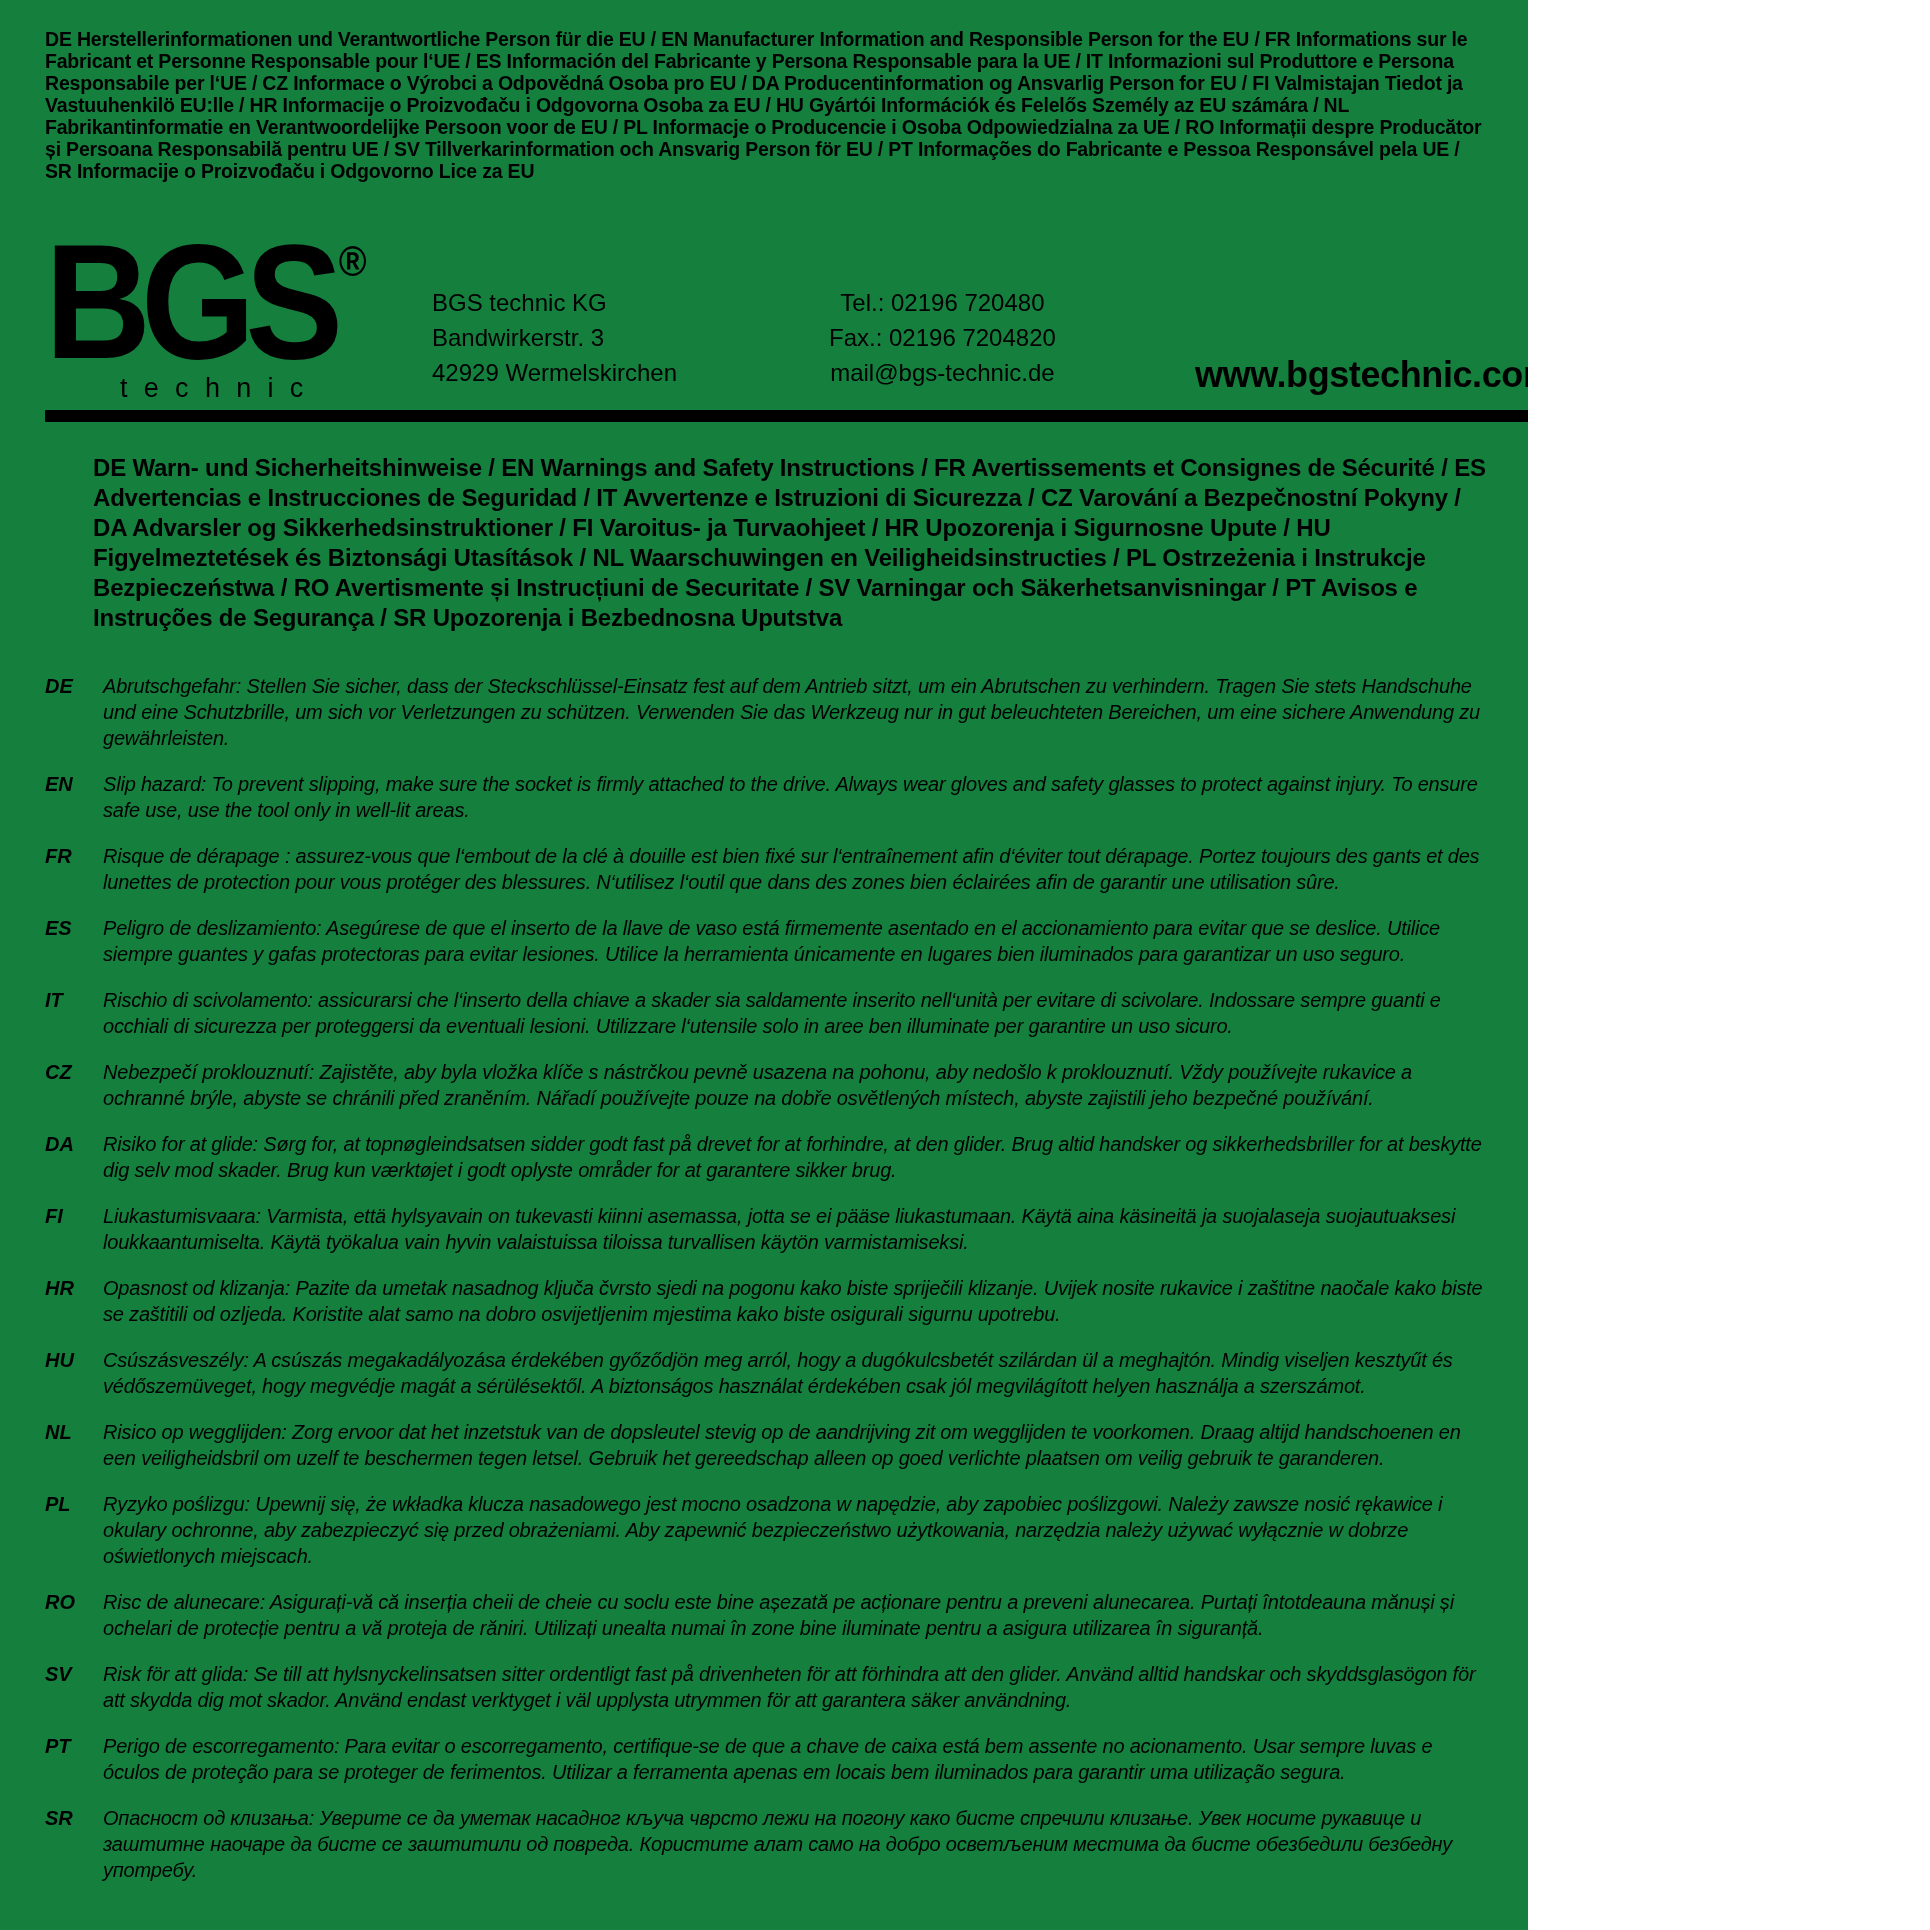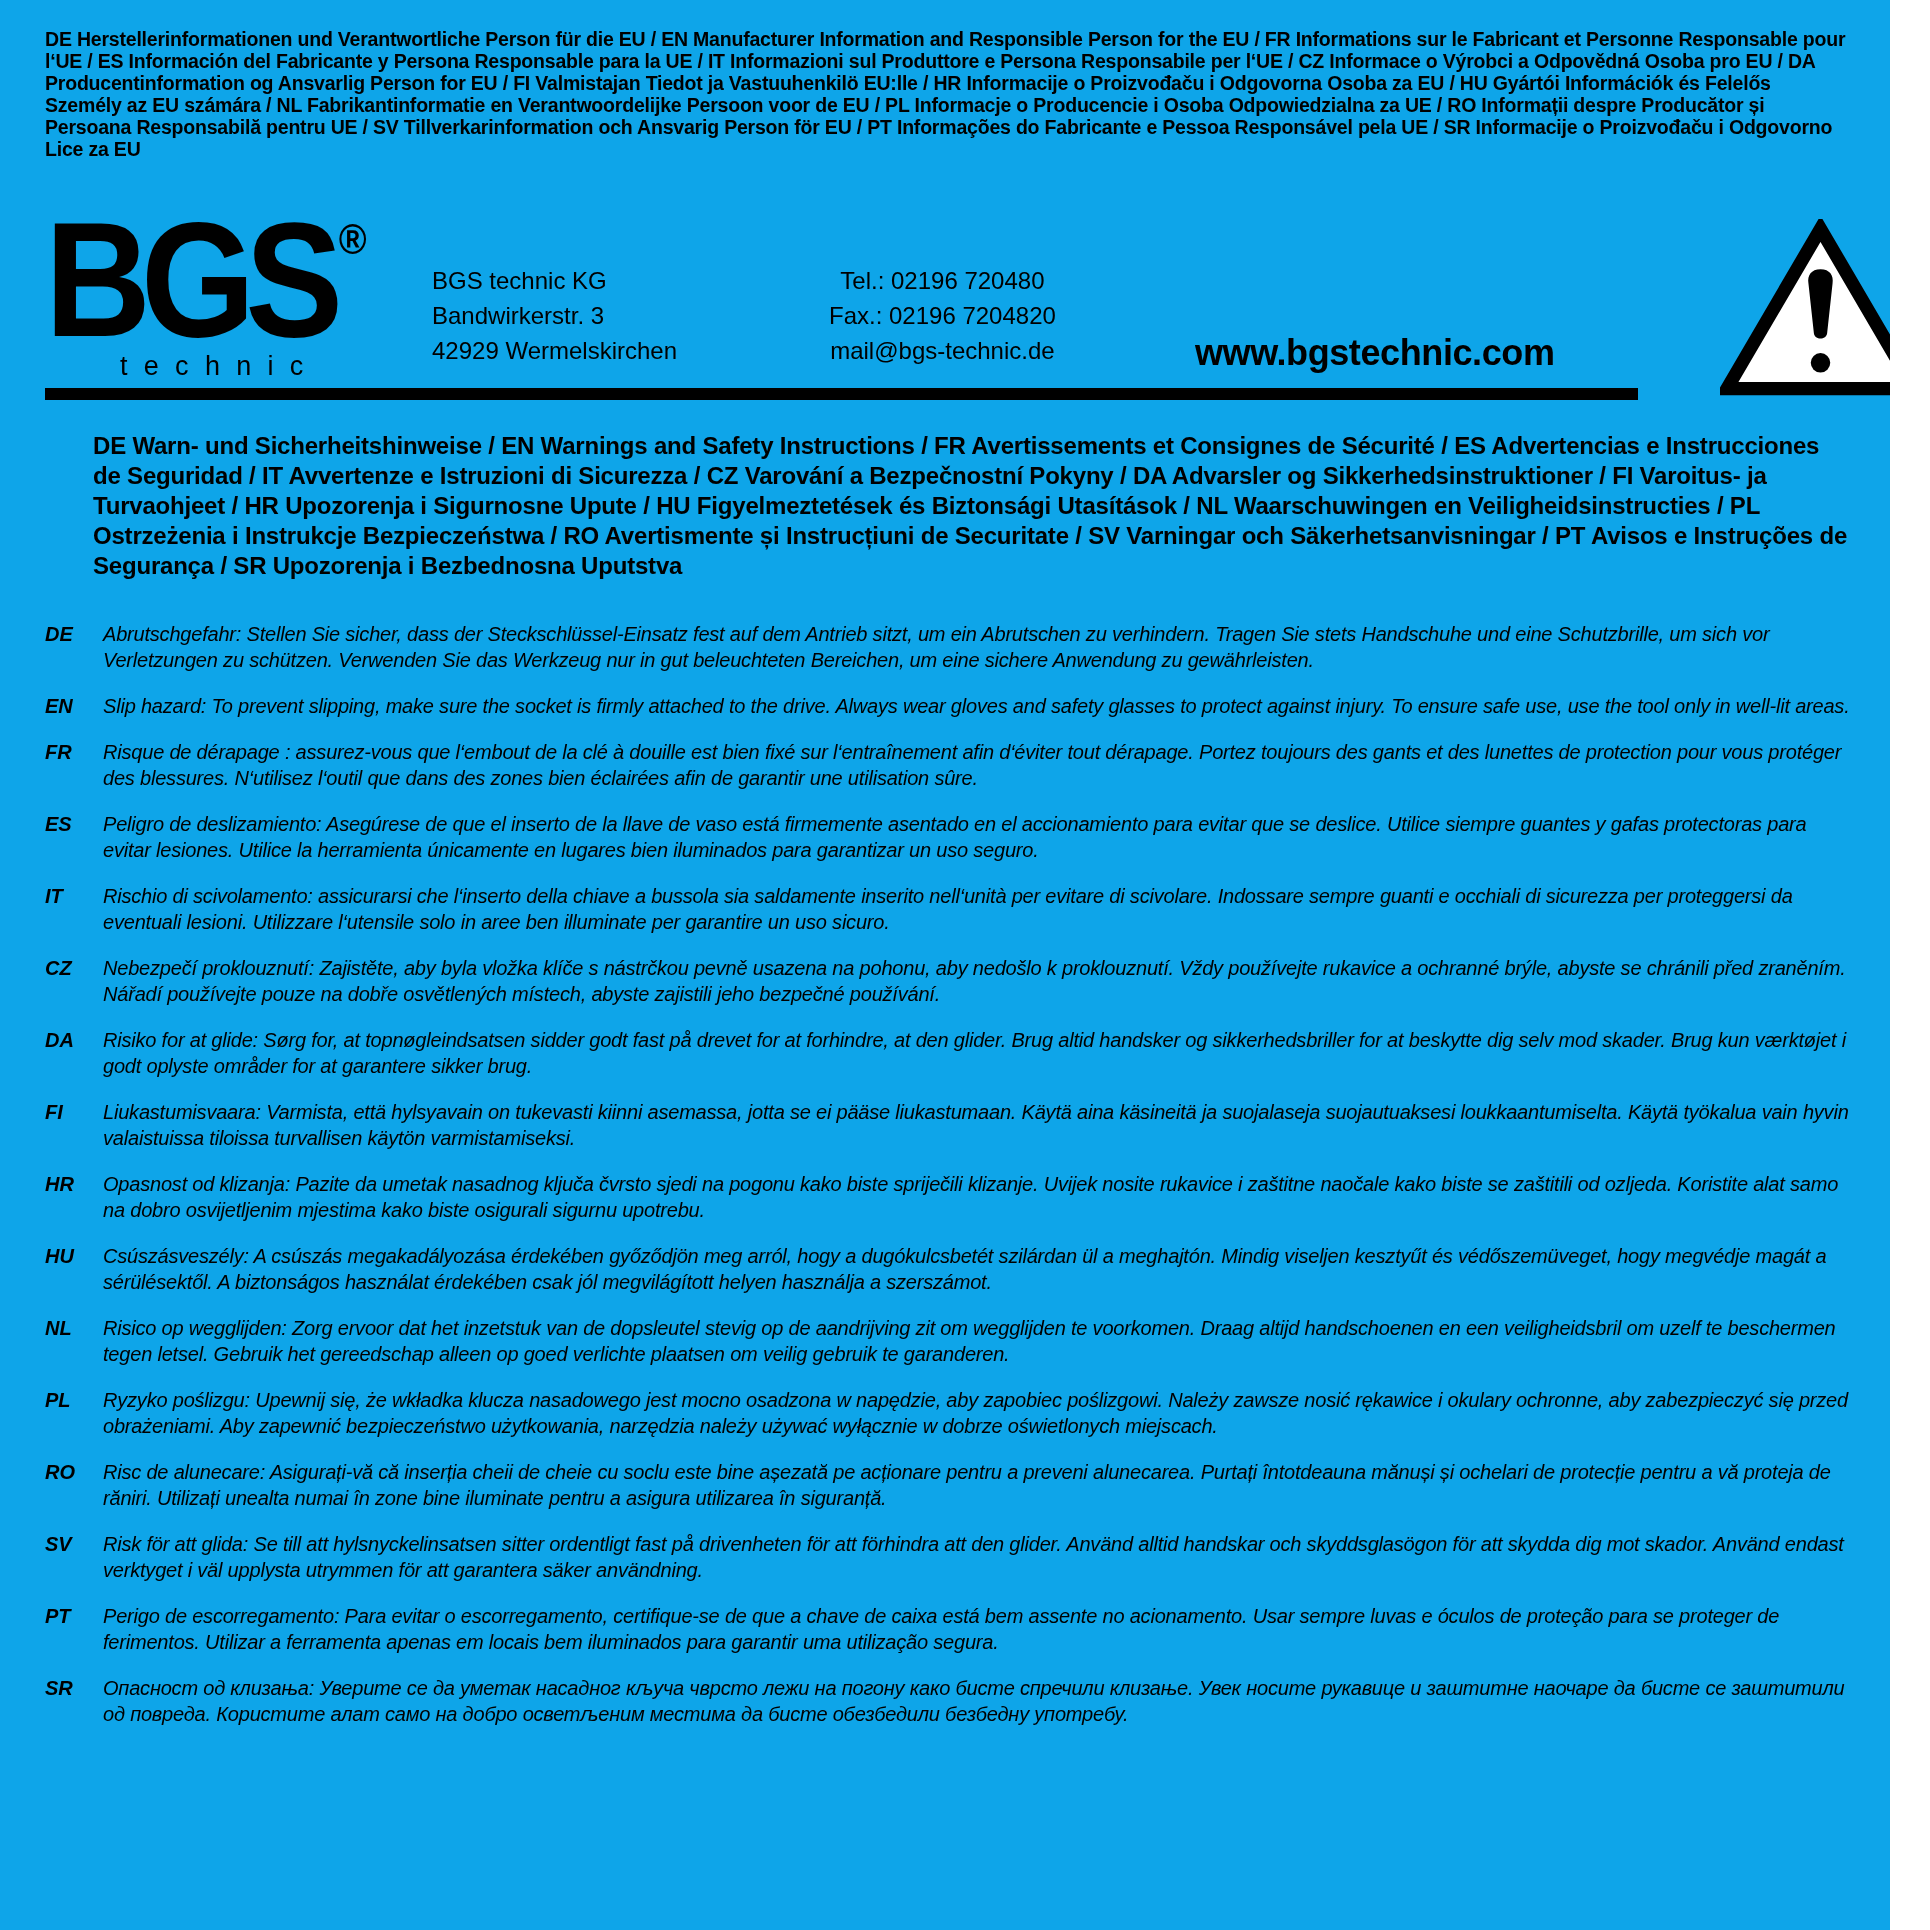--- a/index.html
+++ b/index.html
@@ -1,17 +1,17 @@
 <!DOCTYPE html>
 <html style="font-size:12.5px"><head>
 <meta charset="utf-8">
 <style>
   html,body { margin:0; padding:0; background:#fff; }
   .page {
-    position:relative; width:1890px; height:1930px; background:#0ea5e9;
+    position:relative; width:1528px; height:1930px; background:#15803d;
     box-sizing:border-box; padding:28px 39px 8px 45px;
     font-family:"Liberation Sans", sans-serif; color:#000; overflow:hidden;
   }
   .hdr1 { font-weight:bold; font-size:19.5px; line-height:22px; letter-spacing:-0.2px; text-align:left; }
   .brand { position:relative; margin-top:61px; height:167px; }
   .logo { position:absolute; left:0; top:-6.2px; width:335px; }
   .logo-bgs { font-weight:bold; font-size:163px; line-height:129px; letter-spacing:-11px;
               transform:scaleX(0.9); transform-origin:0 0; white-space:nowrap; }
   .logo-reg { font-size:42px; letter-spacing:0; vertical-align:top; line-height:50px; margin-left:6.2px; display:inline-block; }
   .logo-technic { font-weight:normal; font-size:27px; letter-spacing:16.3px; margin:9.3px 0 0 75px; line-height:27px; white-space:nowrap; }
@@ -79,21 +79,21 @@
     <div class="wrow">
       <span class="wcode">FR</span>
       <div class="wtext">Risque de dérapage : assurez-vous que l‘embout de la clé à douille est bien fixé sur l‘entraînement afin d‘éviter tout dérapage. Portez toujours des gants et des lunettes de protection pour vous protéger des blessures. N‘utilisez l‘outil que dans des zones bien éclairées afin de garantir une utilisation sûre.</div>
     </div>
     <div class="wrow">
       <span class="wcode">ES</span>
       <div class="wtext">Peligro de deslizamiento: Asegúrese de que el inserto de la llave de vaso está firmemente asentado en el accionamiento para evitar que se deslice. Utilice siempre guantes y gafas protectoras para evitar lesiones. Utilice la herramienta únicamente en lugares bien iluminados para garantizar un uso seguro.</div>
     </div>
     <div class="wrow">
       <span class="wcode">IT</span>
-      <div class="wtext">Rischio di scivolamento: assicurarsi che l‘inserto della chiave a bussola sia saldamente inserito nell‘unità per evitare di scivolare. Indossare sempre guanti e occhiali di sicurezza per proteggersi da eventuali lesioni. Utilizzare l‘utensile solo in aree ben illuminate per garantire un uso sicuro.</div>
+      <div class="wtext">Rischio di scivolamento: assicurarsi che l‘inserto della chiave a skader sia saldamente inserito nell‘unità per evitare di scivolare. Indossare sempre guanti e occhiali di sicurezza per proteggersi da eventuali lesioni. Utilizzare l‘utensile solo in aree ben illuminate per garantire un uso sicuro.</div>
     </div>
     <div class="wrow">
       <span class="wcode">CZ</span>
       <div class="wtext">Nebezpečí proklouznutí: Zajistěte, aby byla vložka klíče s nástrčkou pevně usazena na pohonu, aby nedošlo k proklouznutí. Vždy používejte rukavice a ochranné brýle, abyste se chránili před zraněním. Nářadí používejte pouze na dobře osvětlených místech, abyste zajistili jeho bezpečné používání.</div>
     </div>
     <div class="wrow">
       <span class="wcode">DA</span>
       <div class="wtext">Risiko for at glide: Sørg for, at topnøgleindsatsen sidder godt fast på drevet for at forhindre, at den glider. Brug altid handsker og sikkerhedsbriller for at beskytte dig selv mod skader. Brug kun værktøjet i godt oplyste områder for at garantere sikker brug.</div>
     </div>
     <div class="wrow">

